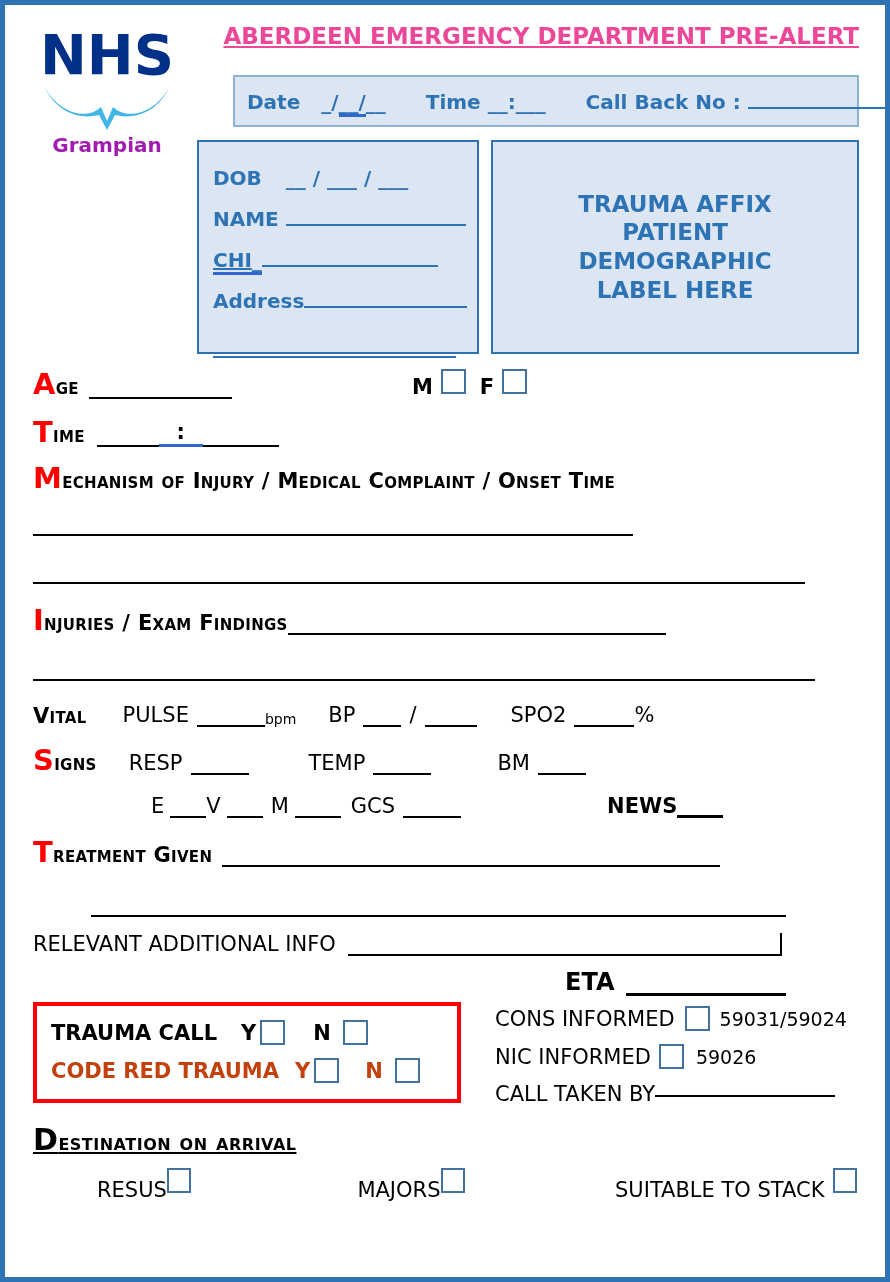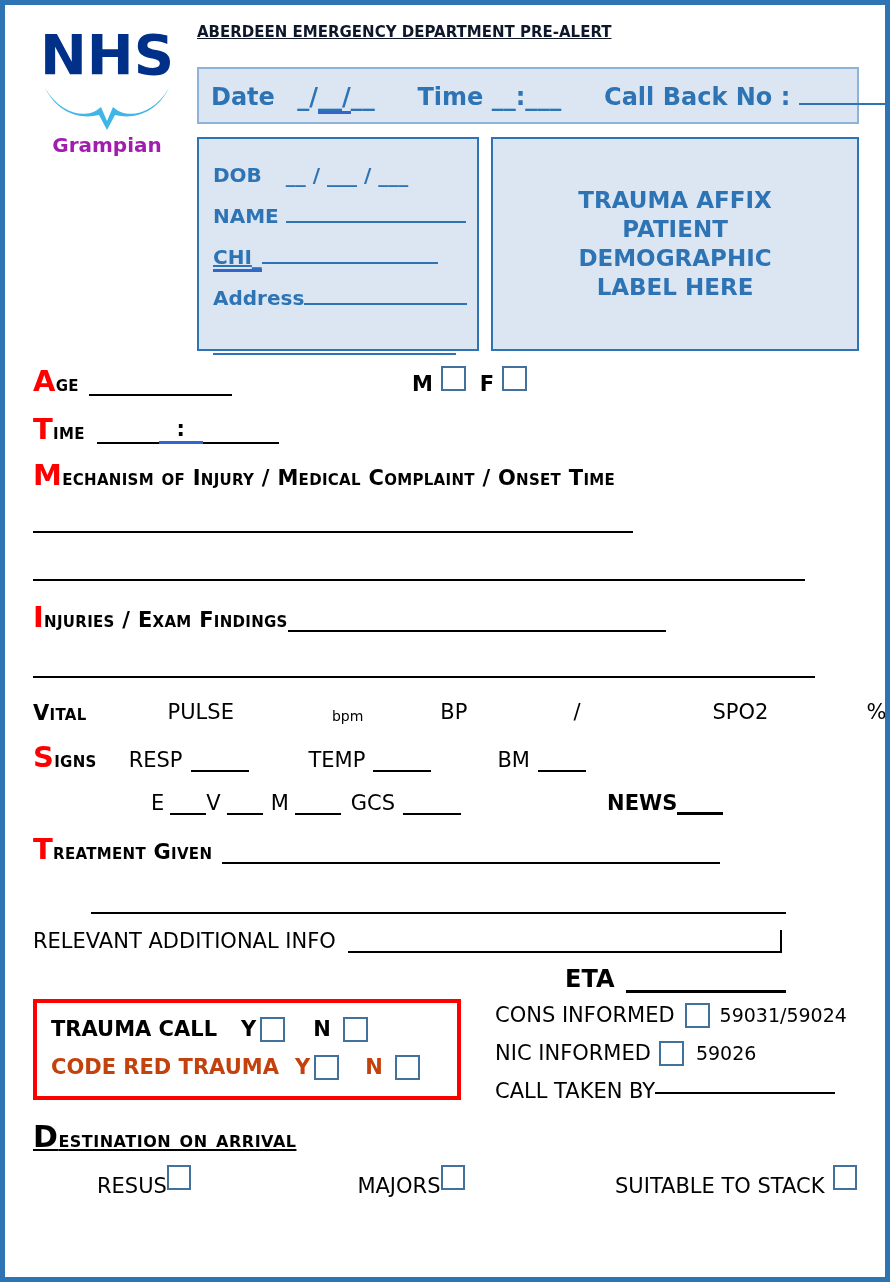--- a/index.html
+++ b/index.html
@@ -9,26 +9,26 @@
     font-family:"DejaVu Sans","Liberation Sans",sans-serif;color:#000;
   }
   
   .header{display:flex;padding:6px 26px 0 26px;}
   .logo-col{width:152px;flex:none;padding-top:16px;text-align:center;}
   .logo-nhs{font-size:56px;font-weight:bold;color:#003087;line-height:1.0;letter-spacing:0px;}
   .logo-wave{display:block;margin:2px auto 0 auto;}
   .logo-grampian{font-size:20px;color:#a21caf;margin-top:2px;font-weight:bold;}
   .head-right{flex:1;padding-left:14px;min-width:0;}
   .title{
-    text-align:left;color:#0f172a;font-weight:bold;font-size:15px;
+    text-align:right;color:#ec4899;font-weight:bold;font-size:23px;
     text-decoration:underline;margin-top:12px;letter-spacing:0px;white-space:nowrap;
   }
   .datebar{
     margin-top:26px;background:#DCE6F2;border:2px solid #8DB3D9;
-    padding:11px 12px;color:#2E74B5;font-weight:bold;font-size:24px;white-space:nowrap;
+    padding:11px 12px;color:#2E74B5;font-weight:bold;font-size:20px;white-space:nowrap;margin-left:36px;
   }
   .datebar .gap{display:inline-block;width:26px;}
   .bl-blue{display:inline-block;border-bottom:2px solid #2E74B5;height:0.95em;vertical-align:baseline;}
   .blue-under{border-bottom:3px solid #3366CC;}
   
   .boxes-row{display:flex;gap:12px;margin-top:13px;}
   .patient-box{
     width:282px;flex:none;height:214px;box-sizing:border-box;
     background:#DCE6F2;border:2px solid #2E74B5;padding:24px 14px 10px 14px;
     color:#2E74B5;font-weight:bold;font-size:20px;
@@ -156,21 +156,21 @@
     </div>
 
     <div class="row" style="margin-top:22px;">
       <span class="h1"><span class="initial">I</span><span>njuries / Exam Findings</span></span>
       <span class="bl" style="width:378px;"></span>
     </div>
     <div class="row" style="margin-top:40px;">
       <span class="bl" style="width:782px;"></span>
     </div>
 
-    <div class="row" style="margin-top:22px;gap:45px;">
+    <div class="row" style="margin-top:22px;">
       <span class="h1" style="color:#000;">Vital</span>
       <span class="txt" style="margin-left:36px;">PULSE</span>
       <span class="bl" style="width:68px;margin-left:8px;"></span>
         <span class="small">bpm</span>
       <span class="txt" style="margin-left:32px;">BP</span>
       <span class="bl" style="width:38px;margin-left:8px;"></span>
       <span class="txt" style="margin:0 8px;">/</span>
       <span class="bl" style="width:52px;"></span>
       <span class="txt" style="margin-left:34px;">SPO2</span>
       <span class="bl" style="width:60px;margin-left:8px;"></span>

